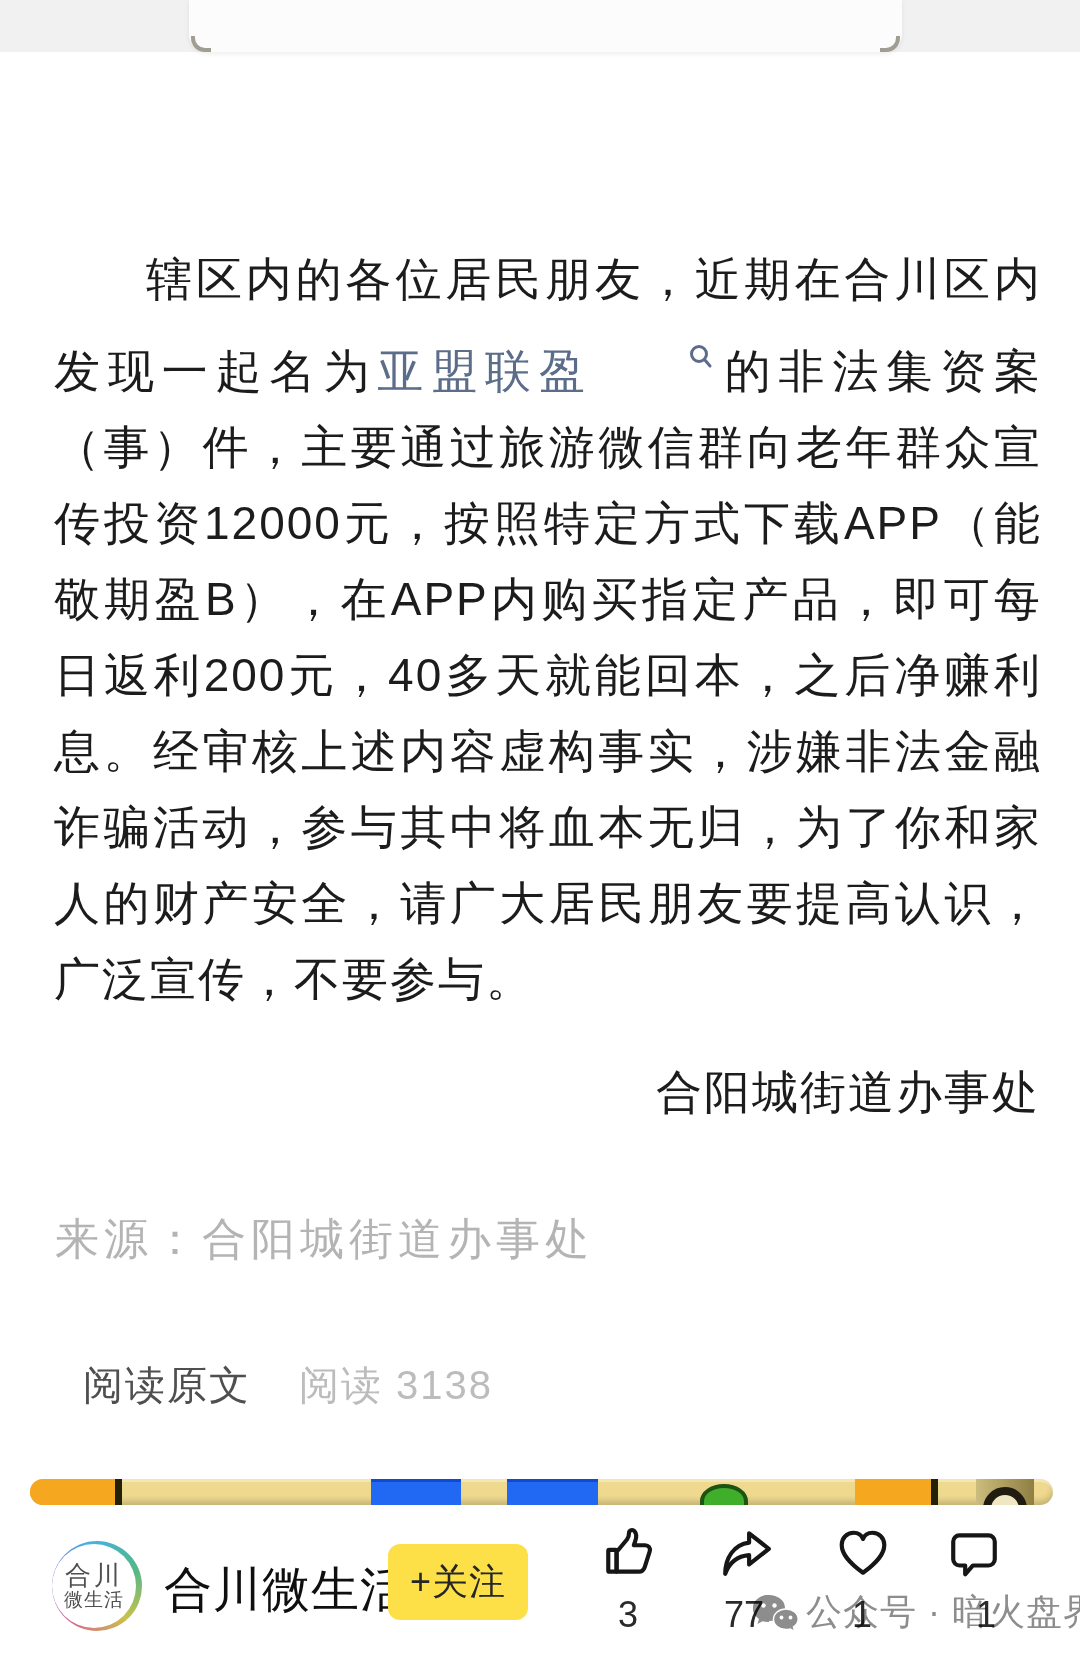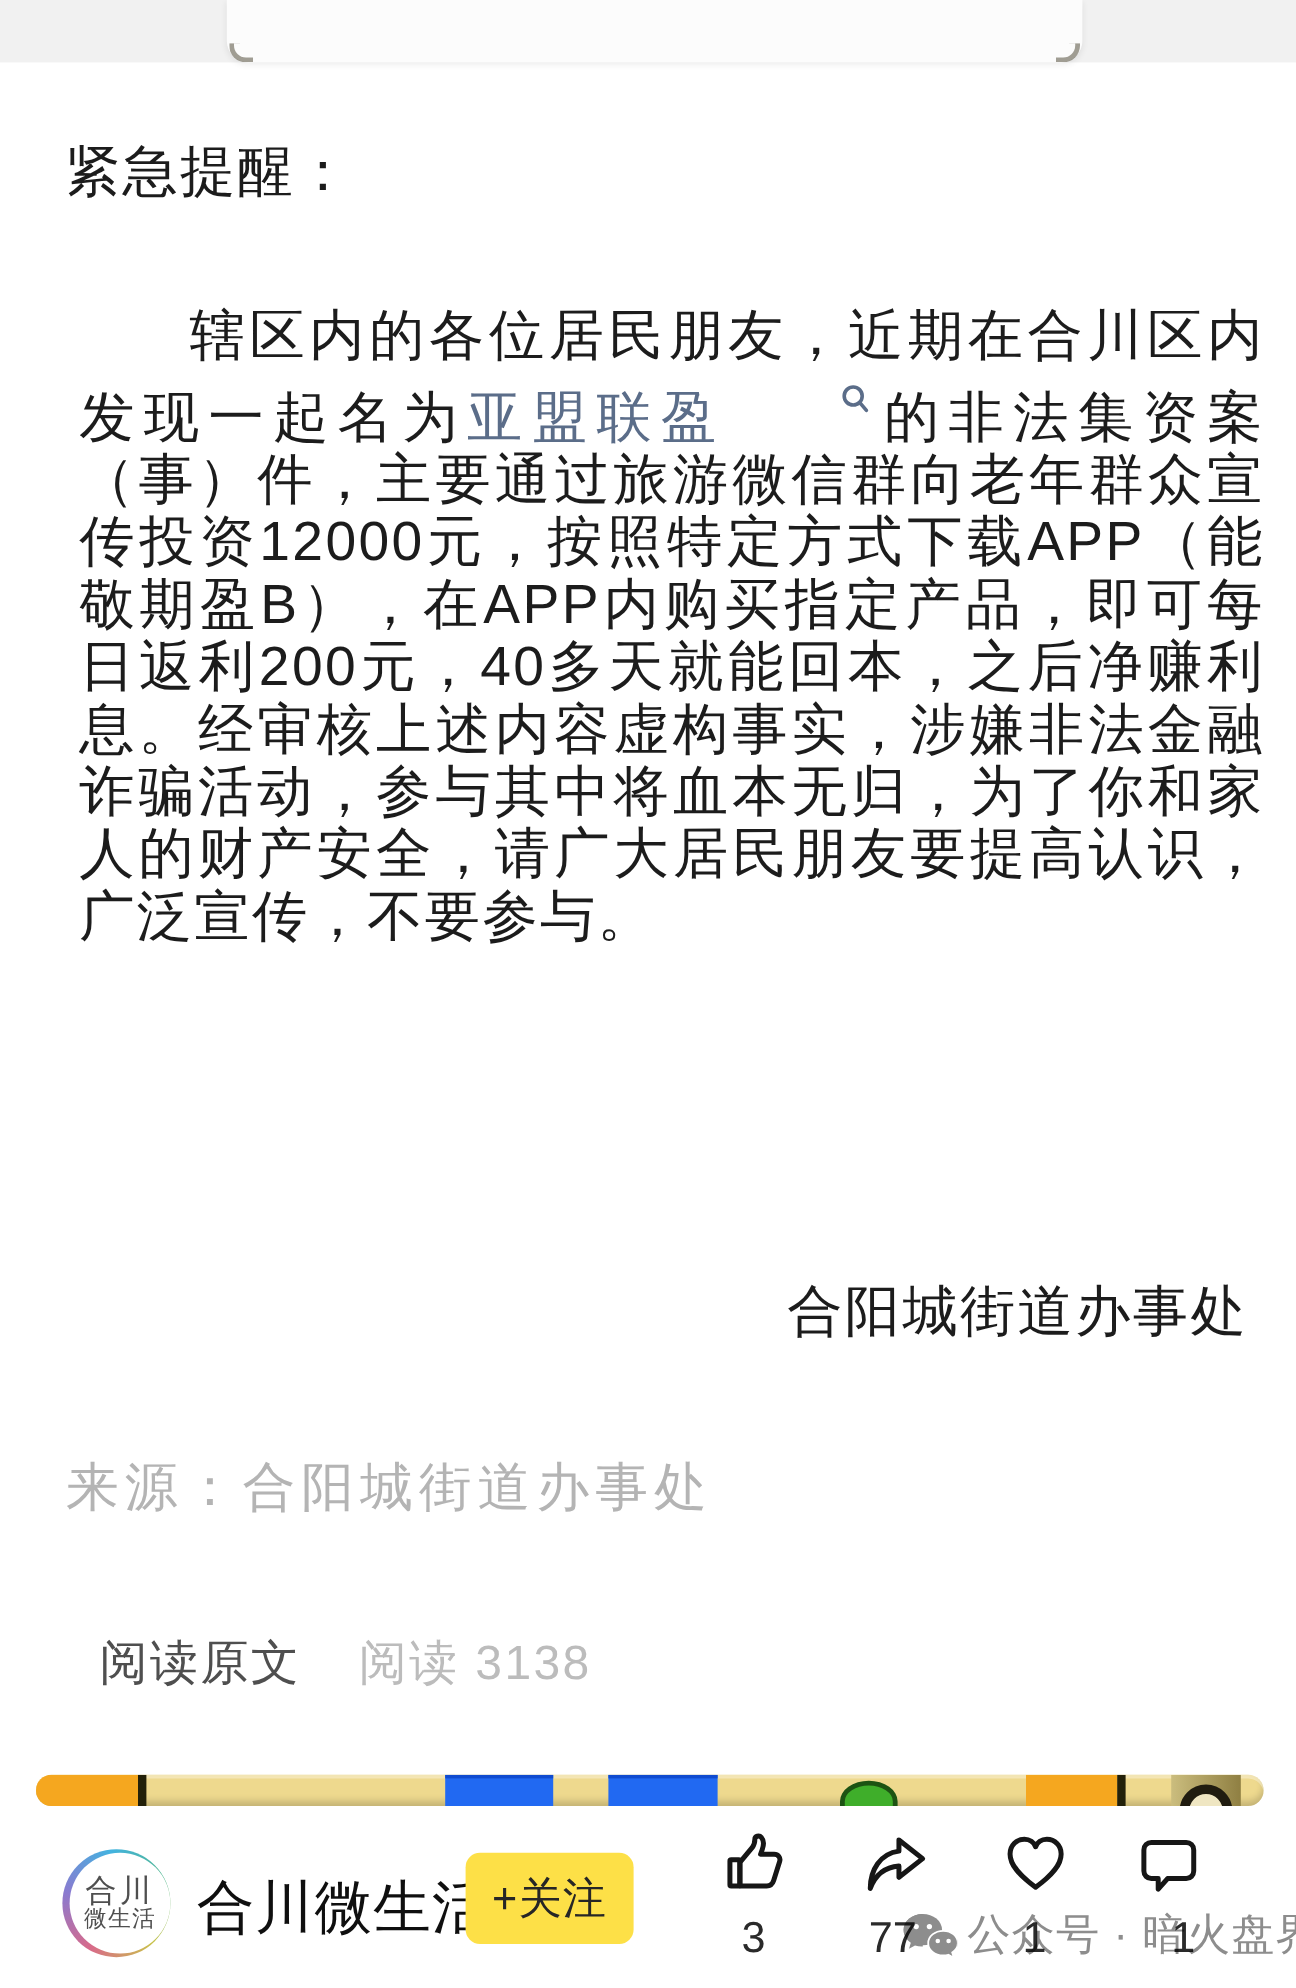--- a/index.html
+++ b/index.html
@@ -9,23 +9,23 @@
   
   .top-band{position:absolute;left:0;top:0;width:1080px;height:52px;background:#f1f1f1;}
   .top-card{position:absolute;left:189px;top:0;width:713px;height:52px;background:#fcfcfc;
             border-radius:0 0 18px 18px;box-shadow:0 2px 5px rgba(0,0,0,0.07);}
   .corner-mark{position:absolute;width:16px;height:12px;opacity:.55;}
   .corner-mark.l{left:2px;bottom:0;border-left:4px solid #55503e;border-bottom:4px solid #55503e;border-bottom-left-radius:14px;}
   .corner-mark.r{right:2px;bottom:0;border-right:4px solid #55503e;border-bottom:4px solid #55503e;border-bottom-right-radius:14px;}
 
   
   .alert-title{position:absolute;left:54px;top:112px;font-size:46px;letter-spacing:2px;color:#1c1c1c;}
-  .body-para{position:absolute;left:54px;top:241px;width:988px;font-size:46px;line-height:52px;
+  .body-para{position:absolute;left:54px;top:241px;width:988px;font-size:46px;line-height:76px;
              letter-spacing:2px;text-align:justify;text-justify:inter-ideograph;color:#1c1c1c;
-             text-indent:2em;margin:12px;}
+             text-indent:2em;margin:0;}
   .inline-link{color:#5b6d89;}
   .search-sup{display:inline-block;vertical-align:16px;margin:0 4px 0 2px;}
   .signature{position:absolute;right:40px;top:1062px;font-size:46px;letter-spacing:2px;color:#1c1c1c;}
   .source-line{position:absolute;left:55px;top:1210px;font-size:44px;letter-spacing:5px;color:#b4b4b4;}
   .read-row{position:absolute;left:55px;top:1358px;font-size:40px;margin-left:28px;}
   .read-original{color:#4f4f4f;letter-spacing:2px;margin-right:48px;cursor:pointer;}
   .read-count{color:#bcbcbc;letter-spacing:2px;}
 
   
   .banner{position:absolute;left:30px;top:1479px;width:1023px;height:26px;background:#eed98e;
@@ -41,21 +41,21 @@
               border:4px solid #1d5313;border-radius:50% 50% 10% 10%;box-sizing:border-box;}
   .tan-patch{position:absolute;left:946px;top:0;width:58px;height:26px;
              background:linear-gradient(90deg,#cbbd7e,#8f7f42);}
   .ring{position:absolute;left:953px;top:8px;width:44px;height:44px;border-radius:50%;
         border:8px solid #201c10;background:#efe6c2;box-sizing:border-box;}
 
   
   .toolbar{position:absolute;left:0;top:1505px;width:1080px;height:152px;background:#ffffff;}
   .logo-ring{position:absolute;left:52px;top:1541px;width:90px;height:90px;border-radius:50%;
              background:conic-gradient(from 210deg,#d86a8a,#8a7ad0,#43b3e0,#52b788,#c9c24a,#d86a8a);
-             display:flex;align-items:center;justify-content:flex-end;cursor:pointer;}
+             display:flex;align-items:center;justify-content:flex-start;cursor:pointer;}
   .logo-inner{width:84px;height:84px;border-radius:50%;background:#ffffff;display:flex;flex-direction:column;
               align-items:center;justify-content:center;line-height:1.05;color:#4f4f4f;}
   .logo-inner .l1{font-size:26px;letter-spacing:3px;}
   .logo-inner .l2{font-size:19px;letter-spacing:1px;}
   .account-name{position:absolute;left:164px;top:1558px;font-size:48px;color:#0f0f0f;letter-spacing:1px;cursor:pointer;}
   .follow-btn{position:absolute;left:388px;top:1544px;height:76px;padding:0 22px;background:#fde047;
               border:none;border-radius:12px;font-size:36px;color:#262626;letter-spacing:1px;
               display:flex;align-items:center;cursor:pointer;font-family:Liberation Sans, sans-serif;}
 
   .tb-icon{position:absolute;top:1526px;width:54px;height:54px;cursor:pointer;}
@@ -80,21 +80,20 @@
 <body>
 
 <div class="page">
 
   <div class="top-band"></div>
   <div class="top-card">
     <div class="corner-mark l"></div>
     <div class="corner-mark r"></div>
   </div>
 
-  <div class="alert-title">紧急提醒：</div>
 
   <p class="body-para"><span>辖区内的各位居民朋友，近期在合川区内发现一起名为</span><span class="inline-link">亚盟联盈</span><span class="search-sup"><svg width="28" height="28" viewBox="0 0 28 28">
           <circle cx="12" cy="11" r="7.5" fill="none" stroke="#5b6d89" stroke-width="3"></circle>
           <line x1="17.5" y1="16.5" x2="23" y2="23" stroke="#5b6d89" stroke-width="3" stroke-linecap="round"></line>
         </svg></span><span>的非法集资案（事）件，主要通过旅游微信群向老年群众宣传投资12000元，按照特定方式下载APP（能敬期盈B），在APP内购买指定产品，即可每日返利200元，40多天就能回本，之后净赚利息。经审核上述内容虚构事实，涉嫌非法金融诈骗活动，参与其中将血本无归，为了你和家人的财产安全，请广大居民朋友要提高认识，广泛宣传，不要参与。</span></p>
 
   <div class="signature">合阳城街道办事处</div>
 
   <div class="source-line">来源：合阳城街道办事处</div>
 

